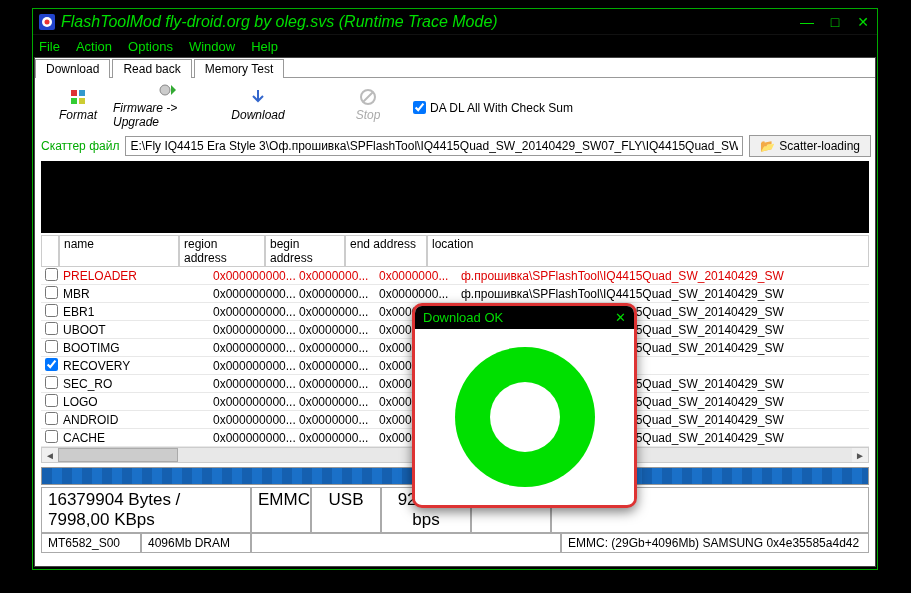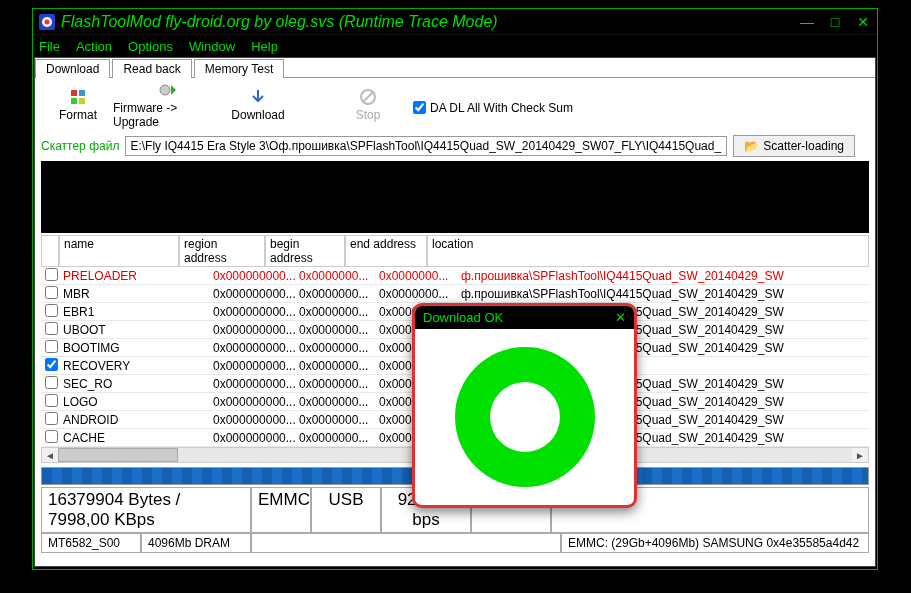--- a/index.html
+++ b/index.html
@@ -12,28 +12,28 @@
   .win-controls { display: flex; gap: 12px; }
   .win-btn { color: #0d0; font-size: 14px; cursor: default; width:16px; text-align:center; }
   .menubar { height: 22px; background: #000; color: #0d0; display: flex; align-items: center; padding: 0 6px; gap: 16px; font-size: 13px; }
   .menubar span { cursor: default; }
   .content { background: #fff; border: 1px solid #444; height: calc(100% - 50px); margin: 0 1px 1px 1px; display:flex; flex-direction:column; }
   .tabstrip { display: flex; background: #fff; padding: 0; }
   .tab { border: 1px solid #999; border-bottom: none; padding: 2px 10px; background: #fff; font-size: 12px; margin-right: 2px; position:relative; top:1px; }
   .tab.active { background: #fff; z-index:2; }
   .tabarea { border-top: 1px solid #999; flex:1; display:flex; flex-direction:column; background:#fff; }
   .toolbar { display: flex; align-items: center; padding: 2px 8px 4px 8px; gap: 0; }
-  .tool { display: flex; flex-direction: column; align-items: center; width: 70px; font-size: 12px; cursor: default; }
+  .tool { display: flex; flex-direction: column; align-items: center; width: 70px; font-size: 12px; cursor: default; font-style: italic; }
   .tool.wide { width: 110px; }
   .tool .ticon { height: 20px; display:flex; align-items:center; justify-content:center; }
   .tool .tlabel { margin-top: 1px; }
   .tool.disabled { color: #aaa; }
   .chkwrap { display:flex; align-items:center; margin-left:10px; margin-top:6px; }
   .chkwrap input { margin-right:4px; }
-  .scatter-row { display:flex; align-items:center; padding: 2px 20px 4px 6px; gap:6px; }
+  .scatter-row { display:flex; align-items:center; padding: 2px 4px 4px 6px; gap:6px; }
   .scatter-label { color: #0a0; font-size:12px; white-space:nowrap; }
   .scatter-input { flex:1; border:1px solid #999; padding:2px 4px; font-size:12px; height:20px; background:#fff; }
   .scatter-btn { display:flex; align-items:center; gap:4px; border:1px solid #999; padding:2px 10px; background:#f0f0f0; font-size:12px; height:22px; cursor:default; }
   .scatter-btn .folder { color:#d4a017; }
   .blackbox { background:#000; height:72px; margin: 0 6px; }
   .table { margin: 2px 6px 0 6px; border: none; overflow:hidden; }
   .thead { display:flex; background:#fff; }
   .th { border:1px solid #ccc; padding:1px 4px; font-size:12px; background:#fff; }
   .th.chk { width:18px; }
   .th.name { width:120px; }

